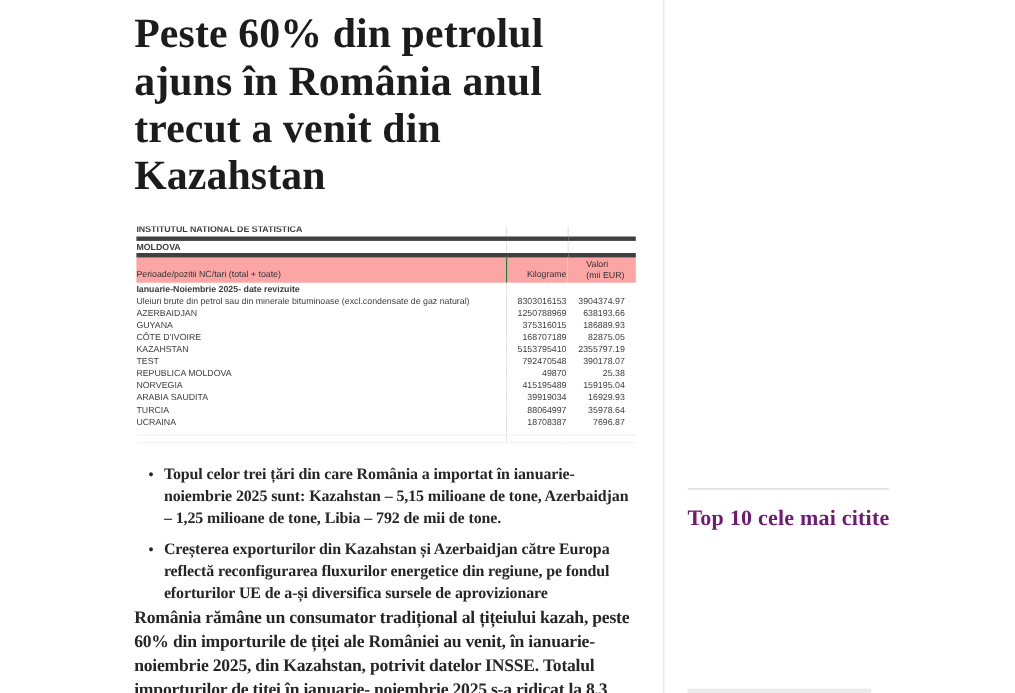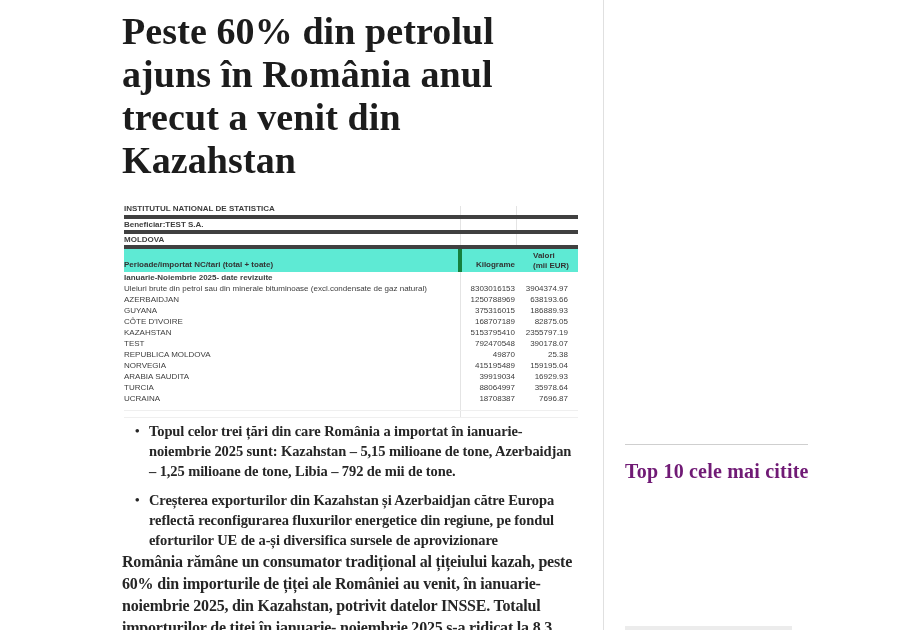--- a/index.html
+++ b/index.html
@@ -32,24 +32,24 @@
   tr.meta td { border-bottom:4px solid #404040; }
   tr.org td { height:9px; }
   .clip  { height:9px; overflow:hidden; }
   .clip > div { margin-top:-3px; }
   .ind-ben { padding-left:14px; }
   .ind-imp { padding-left:24px; }
   .ind-1   { padding-left:11px; }
   .ind-2   { padding-left:22px; }
   .ind-per { padding-left:3px; }
   tr.hdr td {
-    background:#5eead4; color:#333333; font-weight:bold;
+    background:#fca5a5; color:#333333; font-weight:normal;
     height:21px; vertical-align:bottom; padding-bottom:2px;
   }
-  tr.hdr td.gl { border-left:4px solid #15803d; }
+  tr.hdr td.gl { border-left:1px solid #15803d; }
   .valhdr { line-height:9.5px; padding-left:17px; }
   tr.empty td { border-bottom:1px solid #efefef; height:6px; }
 
   
   .bullets {
     position:absolute; left:130px; top:421px; width:448px;
     list-style:none; margin:0; padding:0;
     font-size:14.5px; line-height:20px; font-weight:bold; color:#262626;
     letter-spacing:-0.1px;
   }
@@ -103,31 +103,26 @@
           <tr class="meta org">
         <td class="b">
           <div class="clip">
                 <div>INSTITUTUL NATIONAL DE STATISTICA</div>
               </div>
         </td>
         <td class="gl"></td>
         <td class="gl"></td>
       </tr>
       <tr class="meta">
-        <td class="b ind-ben">Beneficiar:TEST S.A.</td>
-        <td class="gl"></td>
-        <td class="gl"></td>
-      </tr>
-      <tr class="meta">
         <td class="b ind-imp">MOLDOVA</td>
         <td class="gl"></td>
         <td class="gl"></td>
       </tr>
       <tr class="hdr">
-        <td class="ind-per">Perioade/importat NC/tari (total + toate)</td>
+        <td class="ind-per">Perioade/pozitii NC/tari (total + toate)</td>
         <td class="num gl">Kilograme</td>
         <td>
           <div class="valhdr">
             <div>Valori</div>
             <div>(mii EUR)</div>
           </div>
         </td>
       </tr>
       <tr>
         <td class="b ind-per">Ianuarie-Noiembrie 2025- date revizuite</td>

